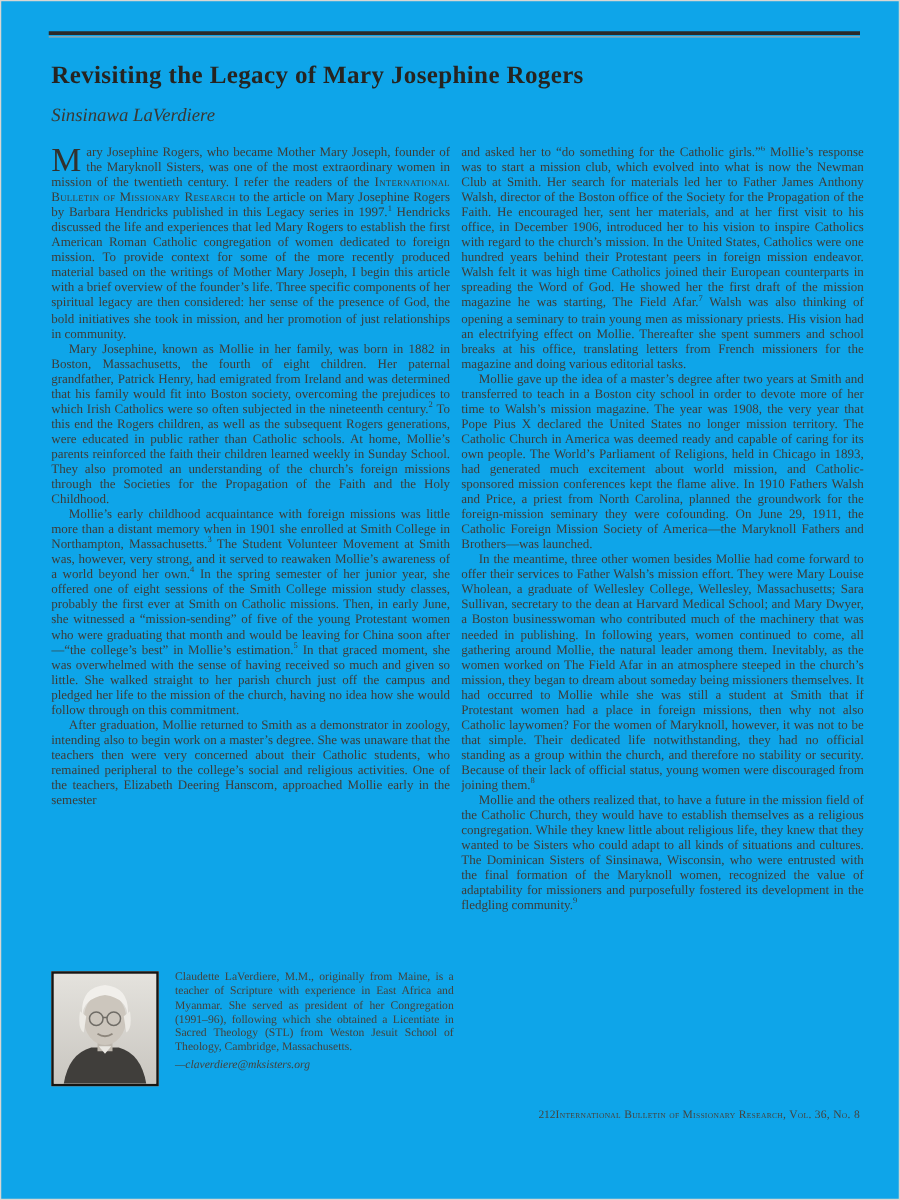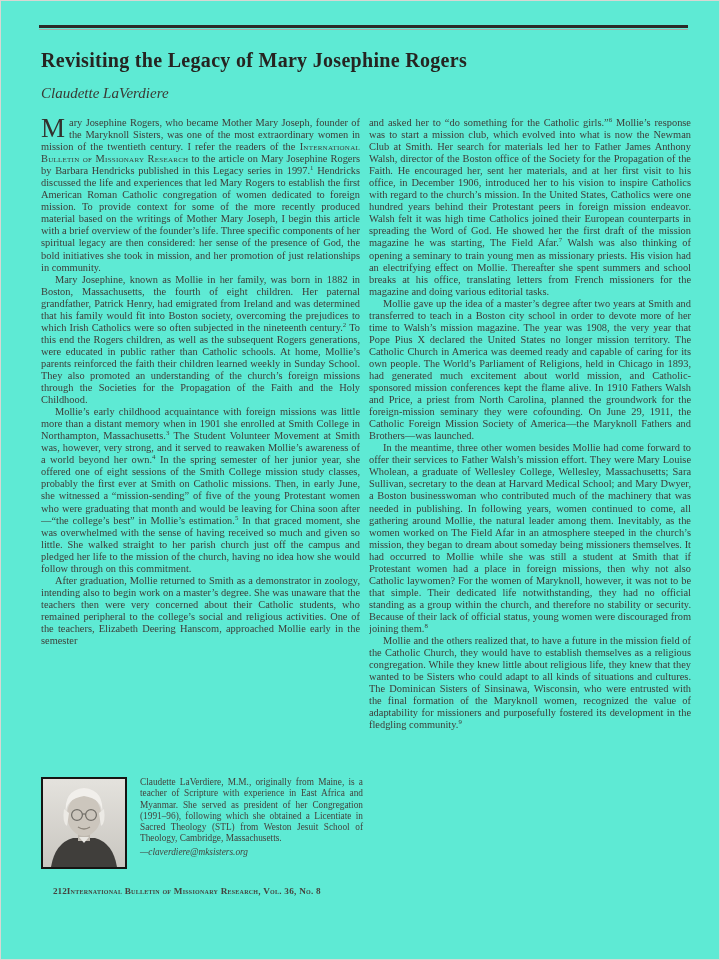--- a/index.html
+++ b/index.html
@@ -1,18 +1,18 @@
 <!DOCTYPE html>
 <html><head>
 <meta charset="utf-8">
 <style>
   html,body { margin:0; padding:0; background:#ffffff; }
   .page {
     position:relative; width:720px; height:960px; margin:0 auto;
-    background:#5eead4; box-sizing:border-box; border:1px solid #d8d7d3;
+    background:#0ea5e9; box-sizing:border-box; border:1px solid #d8d7d3;
     font-family:"Liberation Serif", serif; color:#3e3c38; overflow:hidden;
   }
   .top-rule { position:absolute; left:38px; right:31px; top:24px; }
   .top-rule .thick { height:3px; background:#2b2a28; }
   .top-rule .thin  { height:1px; background:#a9a7a2; margin-top:1px; }
 
   .article-title {
     position:absolute; left:40px; top:48px; right:32px; margin:0;
     font-size:20px; font-weight:700; letter-spacing:.3px; color:#262421;
   }
@@ -42,37 +42,37 @@
   .bio { position:absolute; left:40px; top:776px; width:322px; display:flex; gap:13px; }
   .photo {
     flex:none; width:82px; height:88px; border:2px solid #161513;
     background:#dddbd6; box-sizing:content-box;
   }
   .photo svg { display:block; width:100%; height:100%; }
   .bio-text { flex:1; font-size:9.3px; line-height:11.3px; text-align:justify; color:#44423d; }
   .bio-email { text-align:left; font-style:italic; margin-top:2px; font-size:9.3px; }
 
   .footer {
-    position:absolute; left:52px; right:31px; top:885px;
-    display:flex; justify-content:flex-start; align-items:baseline;
-    font-size:9.2px; color:#45433e;font-weight:bold;
+    position:absolute; left:37px; right:31px; top:885px;
+    display:flex; justify-content:flex-end; align-items:baseline;
+    font-size:9.2px; color:#45433e;
   }
 </style>
 </head>
 <body>
 
 <div class="page">
 
   <div class="top-rule">
     <div class="thick"></div>
     <div class="thin"></div>
   </div>
 
   <h1 class="article-title">Revisiting the Legacy of Mary Josephine Rogers</h1>
-  <h2 class="article-author">Claudette LaVerdiere</h2>
+  <h2 class="article-author">Sinsinawa LaVerdiere</h2>
 
   <div class="columns">
 
     <div class="col left">
       <div class="text-block">
         <p class="para noind"><span class="dropcap">M</span><span><span>ary Josephine Rogers, who became Mother Mary Joseph, founder of the Maryknoll Sisters, was one of the most extraordinary women in mission of the twentieth century. I refer the readers of the </span><span class="sc">International Bulletin of Missionary Research</span><span> to the </span><span class="u">article</span><span> on Mary Josephine Rogers by Barbara Hendricks published in this Legacy series in 1997.</span><sup>1</sup><span> Hendricks discussed the life and experiences that led Mary Rogers to establish the first American Roman Catholic congregation of women dedicated to foreign mission. To provide context for some of the more recently produced material based on the writings of Mother Mary Joseph, I begin this article with a brief overview of the founder’s life. Three specific components of her spiritual legacy are then considered: her sense of the presence of God, the bold initiatives she took in mission, and her promotion of just relationships in community.</span></span></p>
         <p class="para"><span>Mary Josephine, known as Mollie in her family, was born in 1882 in Boston, Massachusetts, the fourth of eight children. Her paternal grandfather, Patrick Henry, had emigrated from Ireland and was determined that his family would fit into Boston society, overcoming the prejudices to which Irish Catholics were so often subjected in the nineteenth century.</span><sup>2</sup><span> To this end the Rogers children, as well as the subsequent Rogers generations, were educated in public rather than Catholic schools. At home, Mollie’s parents reinforced the faith their children learned weekly in Sunday School. They also promoted an understanding of the church’s foreign missions through the Societies for the Propagation of the Faith and the Holy Childhood.</span></p>
         <p class="para"><span>Mollie’s early childhood acquaintance with foreign missions was little more than a distant memory when in 1901 she enrolled at Smith College in Northampton, Massachusetts.</span><sup>3</sup><span> The Student Volunteer Movement at Smith was, however, very strong, and it served to reawaken Mollie’s awareness of a world beyond her own.</span><sup>4</sup><span> In the spring semester of her junior year, she offered one of eight sessions of the Smith College mission study classes, probably the first ever at Smith on Catholic missions. Then, in early June, she witnessed a “mission-sending” of five of the young Protestant women who were graduating that month and would be leaving for China soon after—“the college’s best” in Mollie’s estimation.</span><sup>5</sup><span> In that graced moment, she was overwhelmed with the sense of having received so much and given so little. She walked straight to her parish church just off the campus and pledged her life to the mission of the church, having no idea how she would follow through on this commitment.</span></p>
         <p class="para"><span>After graduation, Mollie returned to Smith as a demonstrator in zoology, intending also to begin work on a master’s degree. She was unaware that the teachers then were very concerned about their Catholic students, who remained peripheral to the college’s social and religious activities. One of the teachers, Elizabeth Deering Hanscom, approached Mollie early in the semester</span></p>
       </div>

